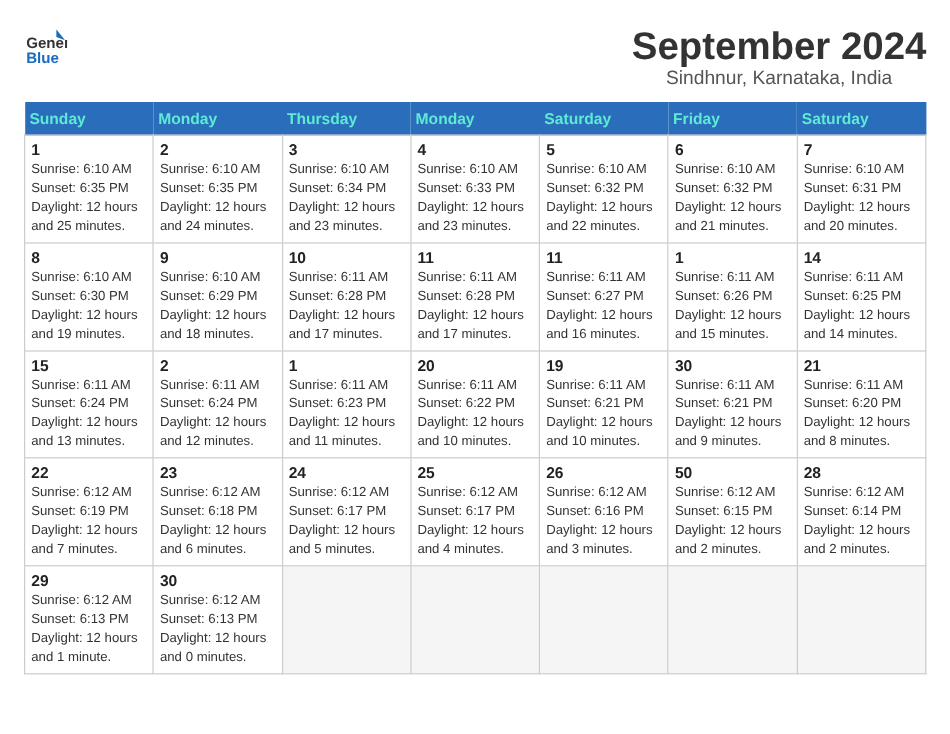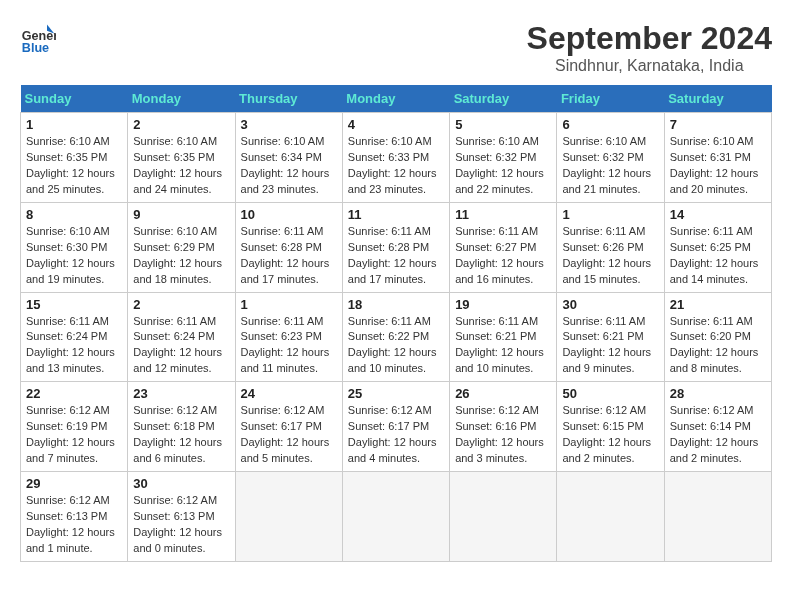--- a/index.html
+++ b/index.html
@@ -175,21 +175,21 @@
         </td>
         <td>
           <span class="day-num">2</span>
           <div class="day-info">Sunrise: 6:11 AM<br>Sunset: 6:24 PM<br>Daylight: 12 hours and 12 minutes.</div>
         </td>
         <td>
           <span class="day-num">1</span>
           <div class="day-info">Sunrise: 6:11 AM<br>Sunset: 6:23 PM<br>Daylight: 12 hours and 11 minutes.</div>
         </td>
         <td>
-          <span class="day-num">18</span>
+          <span class="day-num">20</span>
           <div class="day-info">Sunrise: 6:11 AM<br>Sunset: 6:22 PM<br>Daylight: 12 hours and 10 minutes.</div>
         </td>
         <td>
           <span class="day-num">19</span>
           <div class="day-info">Sunrise: 6:11 AM<br>Sunset: 6:21 PM<br>Daylight: 12 hours and 10 minutes.</div>
         </td>
         <td>
           <span class="day-num">30</span>
           <div class="day-info">Sunrise: 6:11 AM<br>Sunset: 6:21 PM<br>Daylight: 12 hours and 9 minutes.</div>
         </td>

